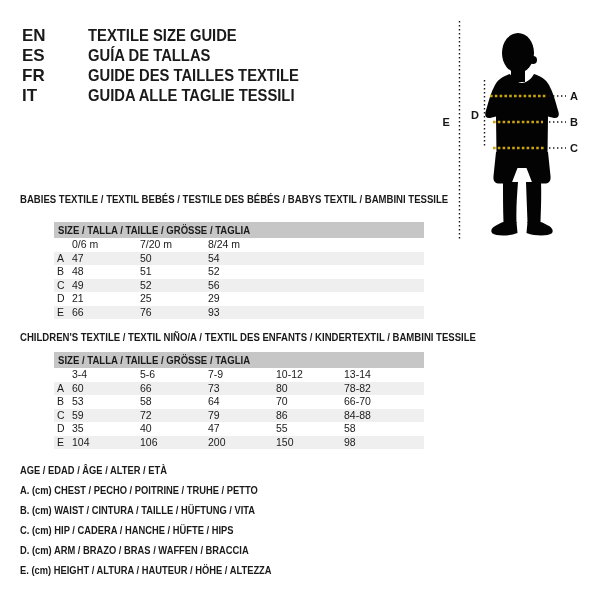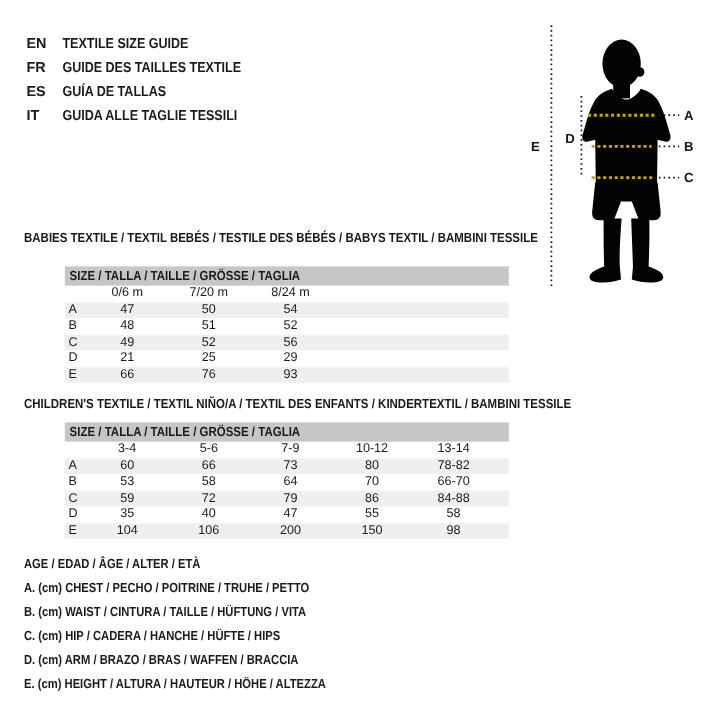--- a/index.html
+++ b/index.html
@@ -3,21 +3,21 @@
 <meta charset="utf-8">
 <style>
   html,body{margin:0;padding:0;background:#fff;}
   .canvas{
     position:relative;width:600px;height:600px;background:#fff;overflow:hidden;
     font-family:"Liberation Sans","DejaVu Sans",sans-serif;
     color:var(--text,#1a1a1a);
   }
   
   .lang-list{position:absolute;left:22px;top:26px;}
-  .lang-row{display:flex;height:20px;line-height:20px;font-weight:bold;font-size:12px;}
+  .lang-row{display:flex;height:20px;line-height:20px;font-weight:bold;font-size:17px;gap:36px;}
   .lang-code{width:30px;flex:0 0 30px;}
   .lang-label{display:inline-block;transform:scaleX(0.87);transform-origin:0 50%;white-space:nowrap;}
   
   .figure{position:absolute;left:430px;top:10px;}
   .sil path,.sil ellipse,.sil rect,.sil circle{fill:var(--silhouette,#030303);}
   .flabel{font-family:"Liberation Sans","DejaVu Sans",sans-serif;font-size:11px;font-weight:bold;fill:#161616;}
   .blk-dot{stroke:#161616;stroke-width:1.4;stroke-dasharray:1.4 2.6;fill:none;}
   .gold-dash{stroke:var(--measure-line-gold,#c9a40a);stroke-width:2.4;stroke-dasharray:2.6 2.2;fill:none;}
   
   .section-title{position:absolute;left:20px;font-size:11px;font-weight:bold;
@@ -26,44 +26,44 @@
   #children-title{top:331px;}
   
   .sg-table{position:absolute;left:20px;width:370px;margin-left:34px;}
   #babies-table{top:222px;}
   #children-table{top:352px;}
   .size-bar{height:16px;line-height:16px;background:var(--table-header-bg,#c6c6c6);
     padding-left:4px;font-size:11px;font-weight:bold;}
   .size-bar span{display:inline-block;transform:scaleX(0.87);transform-origin:0 50%;white-space:nowrap;}
   .trow{display:grid;grid-template-columns:18px repeat(5,68px);height:13.5px;line-height:13.5px;font-size:10.5px;}
   .trow.odd{background:var(--row-alt-bg,#efefef);}
-  .tcell{text-align:center;}
+  .tcell{}
   .rlabel{text-align:left;padding-left:3px;}
   
   .legend{position:absolute;left:20px;top:460px;}
   .legend-line{height:20px;line-height:20px;font-size:11px;font-weight:bold;
     transform:scaleX(0.85);transform-origin:0 50%;white-space:nowrap;}
 </style>
 </head>
 <body>
 
 <div class="canvas">
 
   <div class="lang-list" id="langs">
       <div class="lang-row">
         <span class="lang-code">EN</span>
         <span class="lang-label">TEXTILE SIZE GUIDE</span>
       </div>
       <div class="lang-row">
+        <span class="lang-code">ES</span>
+        <span class="lang-label">GUÍA DE TALLAS</span>
+      </div>
+      <div class="lang-row">
         <span class="lang-code">FR</span>
         <span class="lang-label">GUIDE DES TAILLES TEXTILE</span>
-      </div>
-      <div class="lang-row">
-        <span class="lang-code">ES</span>
-        <span class="lang-label">GUÍA DE TALLAS</span>
       </div>
       <div class="lang-row">
         <span class="lang-code">IT</span>
         <span class="lang-label">GUIDA ALLE TAGLIE TESSILI</span>
       </div>
     </div>
 
   <svg class="figure" width="170" height="235" viewBox="0 0 170 235" xmlns="http://www.w3.org/2000/svg">
     <g class="sil">
       <ellipse cx="88" cy="43" rx="16" ry="20"></ellipse>

